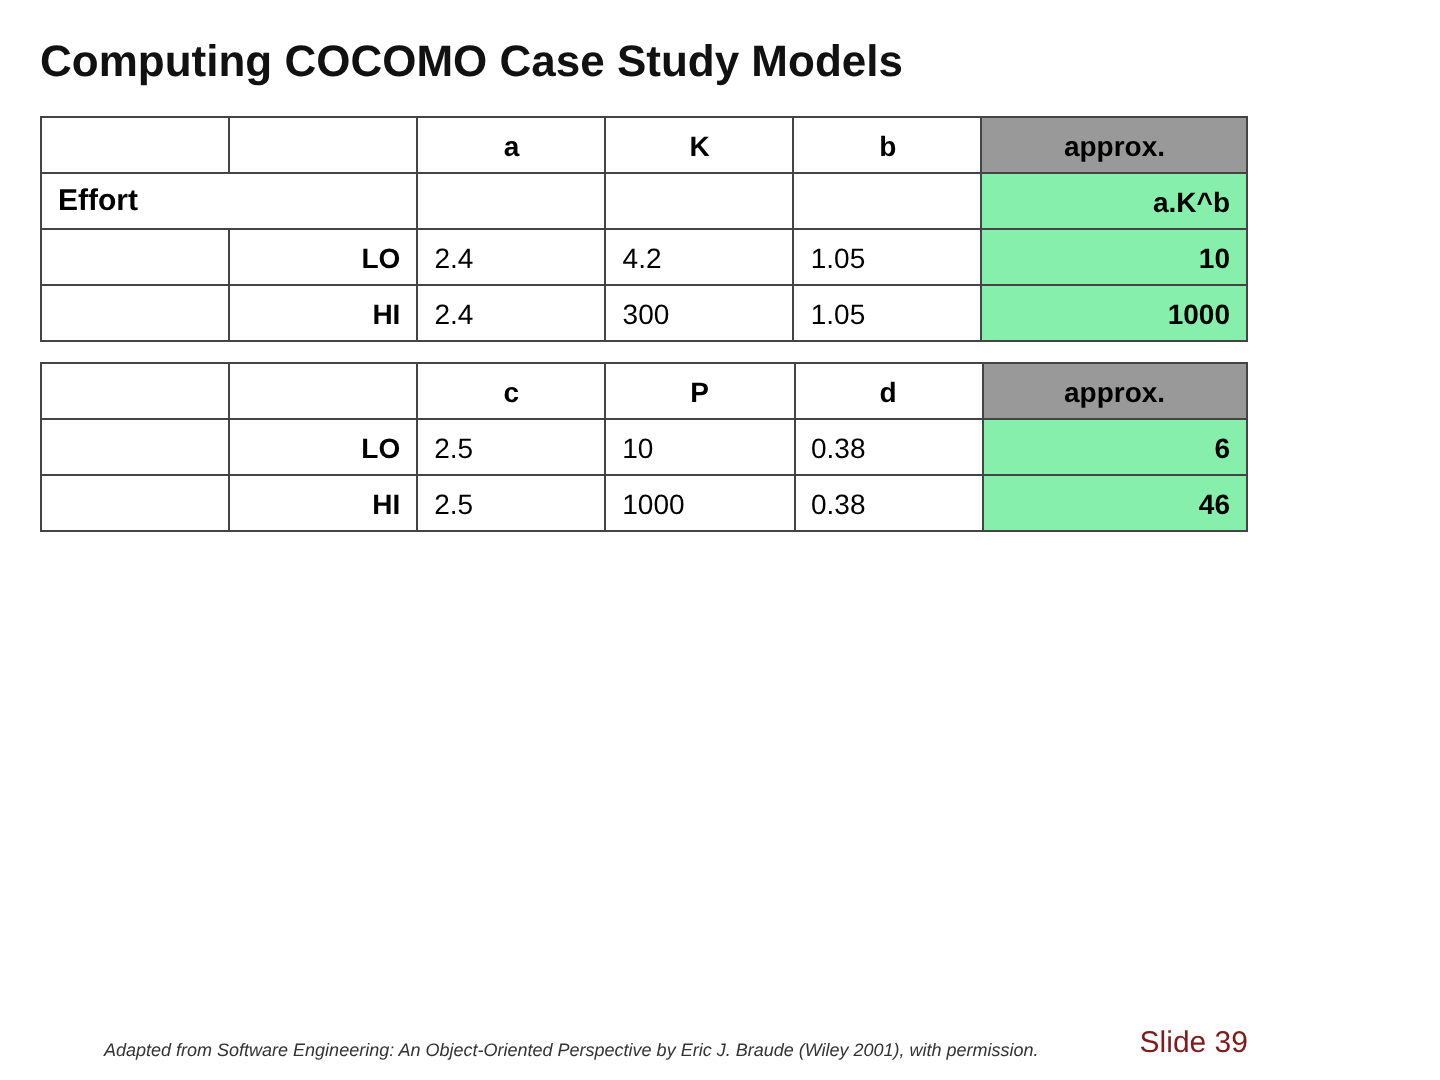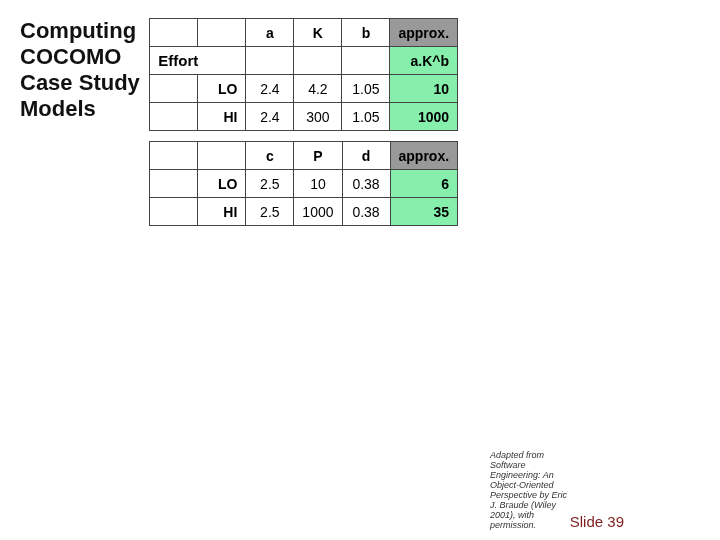--- a/index.html
+++ b/index.html
@@ -11,21 +11,21 @@
       font-family: Arial, sans-serif;
       overflow: hidden;
       position: relative;
     }
 
     .page {
       width: 644px;
       height: 540px;
       padding: 18px 20px 10px 20px;
       display: flex;
-      flex-direction: row;
+      flex-direction: column;
     }
 
     .title {
       font-size: 22px;
       font-weight: bold;
       margin-bottom: 14px;
       color: #111;
     }
 
     .tables-container {
@@ -37,21 +37,21 @@
 
     table {
       border-collapse: collapse;
       width: 100%;
       font-size: 14px;
     }
 
     td, th {
       border: 1.5px solid #444;
       padding: 4px 8px;
-      text-align: center;
+      text-align: left;
       min-width: 48px;
       height: 28px;
     }
 
     td:first-child {
       text-align: left;
     }
 
     .col-label {
       text-align: center !important;
@@ -179,21 +179,21 @@
           <td>0.38</td>
           <td class="approx-value">6</td>
         </tr>
 
         <tr>
           <td class="empty-cell"></td>
           <td class="lo-hi-label">HI</td>
           <td>2.5</td>
           <td>1000</td>
           <td>0.38</td>
-          <td class="approx-value">35</td>
+          <td class="approx-value">46</td>
         </tr>
       </tbody>
     </table>
 
   </div>
 
   <div class="footer">
     <span class="footer-citation">Adapted from Software Engineering: An Object-Oriented Perspective by Eric J. Braude (Wiley 2001), with permission.</span>
     <span class="footer-slide">Slide 39</span>
   </div>

